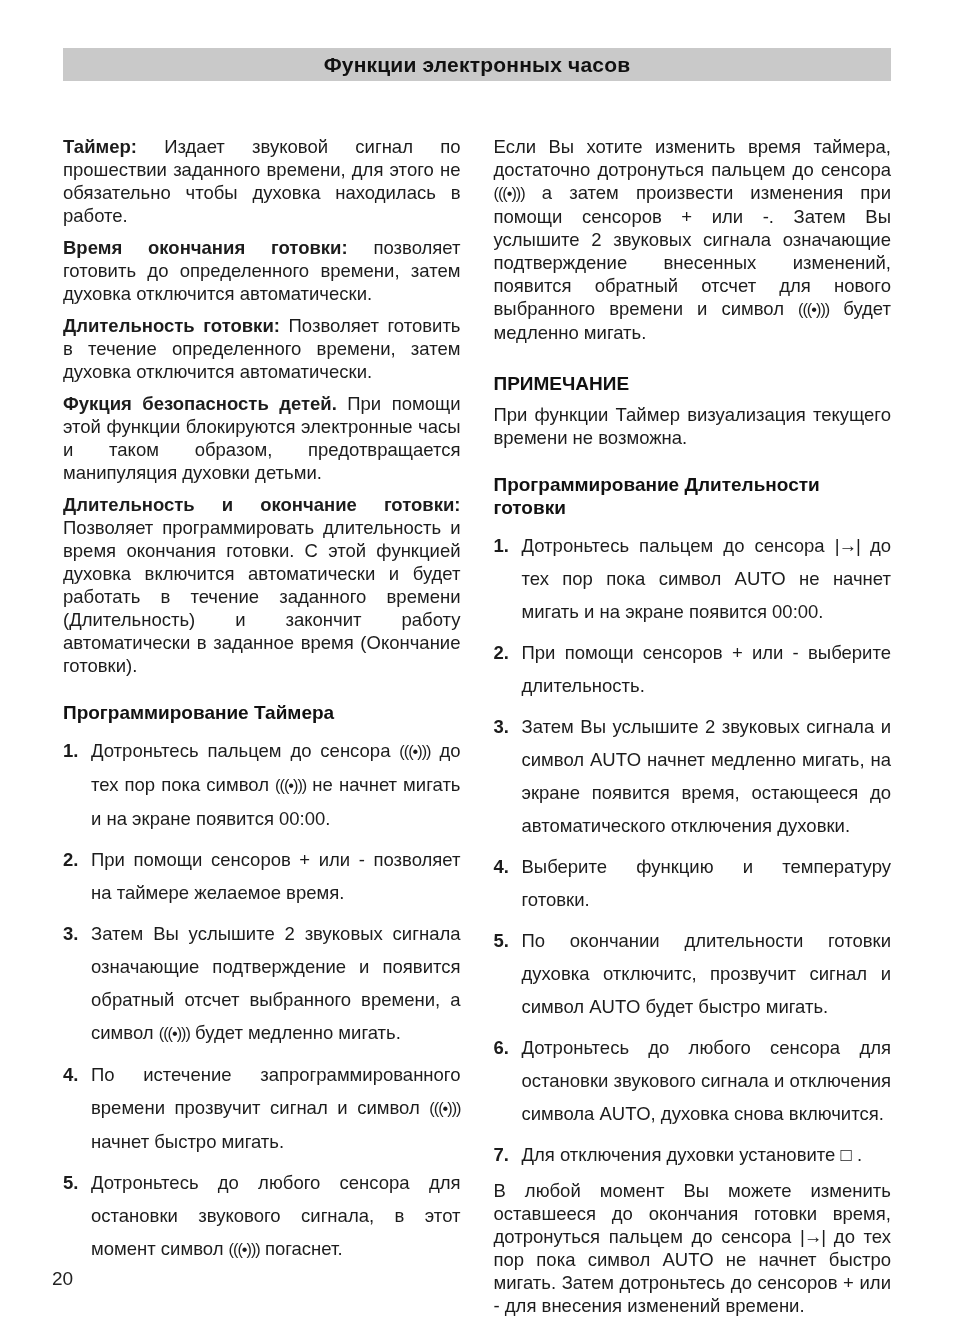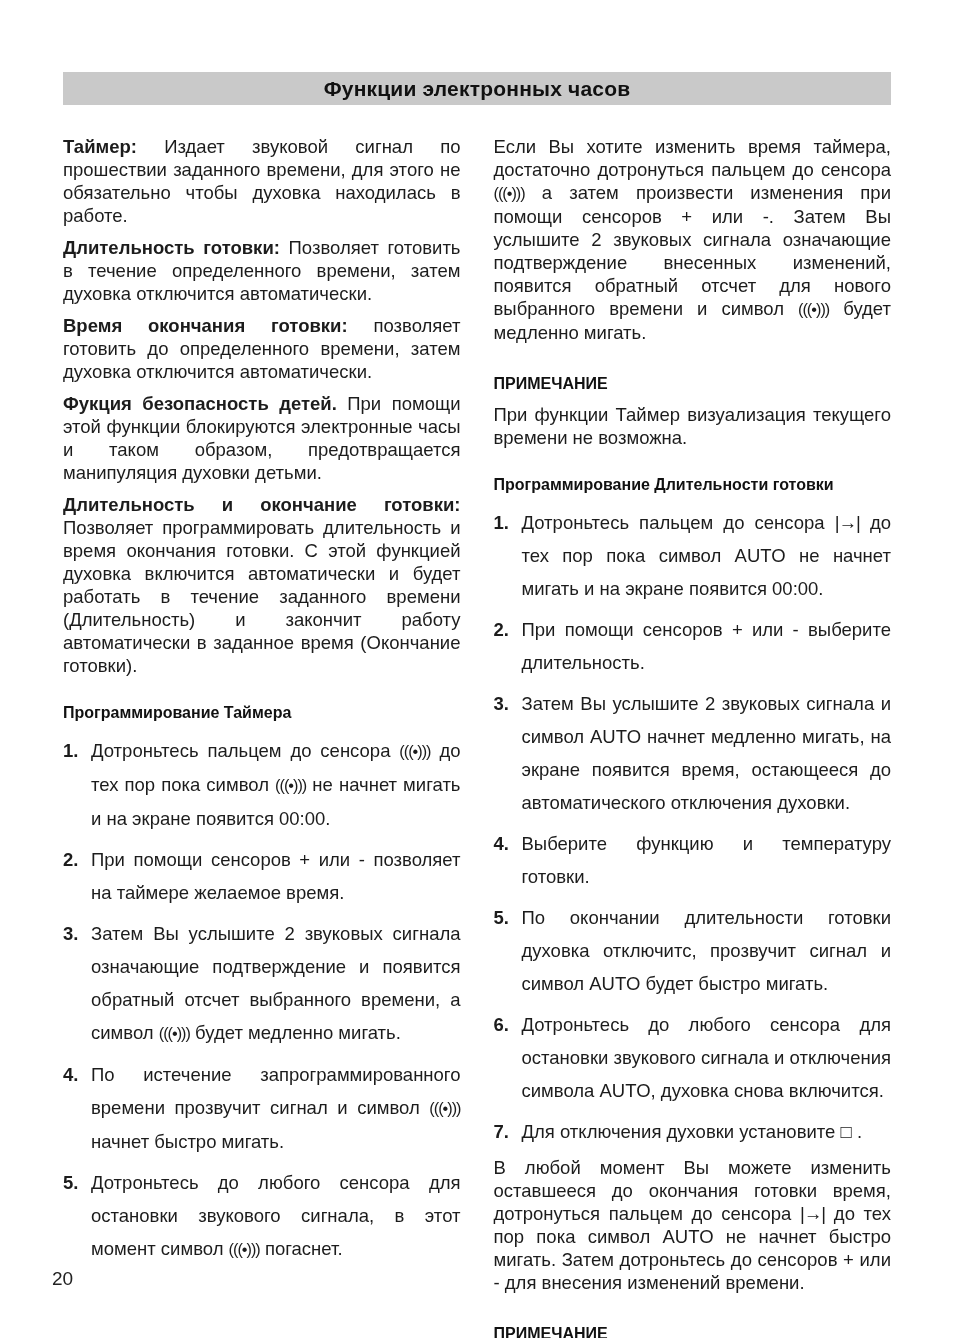--- a/index.html
+++ b/index.html
@@ -7,21 +7,21 @@
     position: relative;
     width: 954px;
     height: 1338px;
     background: #ffffff;
     font-family: "Liberation Sans", "DejaVu Sans", sans-serif;
     color: #1c1c1c;
     overflow: hidden;
   }
   .title-bar {
     position: absolute;
-    left: 63px; top: 72px;
+    left: 63px; top: 48px;
     width: 828px; height: 33px;
     background: #c9c9c9;
     display: flex; align-items: center; justify-content: center;
   }
   .title-bar h1 {
     margin: 0;
     font-size: 21px;
     font-weight: 700;
     color: #111111;
     letter-spacing: 0.2px;
@@ -37,21 +37,21 @@
   .col { min-width: 0; }
   .para {
     margin: 0 0 9px 0;
     font-size: 18.5px;
     line-height: 23px;
     text-align: justify;
   }
   .lead { font-weight: 700; }
   .subhead {
     margin: 24px 0 10px 0;
-    font-size: 16px;
+    font-size: 19px;
     line-height: 23px;
     font-weight: 700;
     color: #111111;
   }
   .note-head { margin-top: 28px; margin-bottom: 8px; }
   .steps {
     list-style: none;
     margin: 0; padding: 0;
     counter-reset: step;
   }
@@ -87,22 +87,22 @@
 <div class="page">
 
   <header class="title-bar">
     <h1>Функции электронных часов</h1>
   </header>
 
   <main class="columns">
 
     <section class="col">
       <p class="para"><b class="lead">Таймер:</b> <span>Издает звуковой сигнал по прошествии заданного времени, для этого не обязательно чтобы духовка находилась в работе.</span></p>
+      <p class="para"><b class="lead">Время окончания готовки:</b> <span>позволяет готовить до определенного времени, затем духовка отключится автоматически.</span></p>
       <p class="para"><b class="lead">Длительность готовки:</b> <span>Позволяет готовить в течение определенного времени, затем духовка отключится автоматически.</span></p>
-      <p class="para"><b class="lead">Время окончания готовки:</b> <span>позволяет готовить до определенного времени, затем духовка отключится автоматически.</span></p>
       <p class="para"><b class="lead">Фукция безопасность детей.</b> <span>При помощи этой функции блокируются электронные часы и таком образом, предотвращается манипуляция духовки детьми.</span></p>
       <p class="para"><b class="lead">Длительность и окончание готовки:</b> <span>Позволяет программировать длительность и время окончания готовки. С этой функцией духовка включится автоматически и будет работать в течение заданного времени (Длительность) и закончит работу автоматически в заданное время (Окончание готовки).</span></p>
 
       <h2 class="subhead">Программирование Таймера</h2>
 
       <ol class="steps">
         <li><span class="step-text">Дотроньтесь пальцем до сенсора <span class="inline-icon icon-bell_sensor">(((•)))</span> до тех пор пока символ <span class="inline-icon icon-bell_sensor">(((•)))</span> не начнет мигать и на экране появится 00:00.</span></li>
         <li><span class="step-text">При помощи сенсоров + или - позволяет на таймере желаемое время.</span></li>
         <li><span class="step-text">Затем Вы услышите 2 звуковых сигнала означающие подтверждение и появится обратный отсчет выбранного времени, а символ <span class="inline-icon icon-bell_sensor">(((•)))</span> будет медленно мигать.</span></li>
         <li><span class="step-text">По истечение запрограммированного времени прозвучит сигнал и символ <span class="inline-icon icon-bell_sensor">(((•)))</span> начнет быстро мигать.</span></li>

